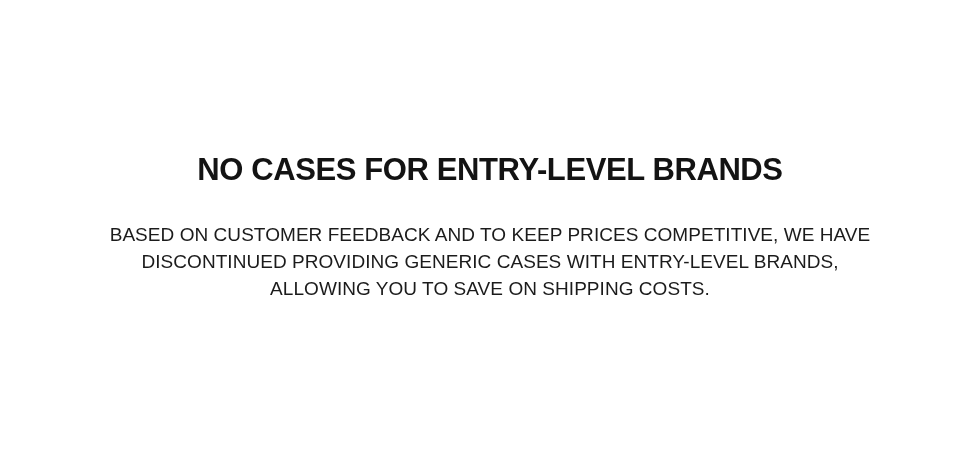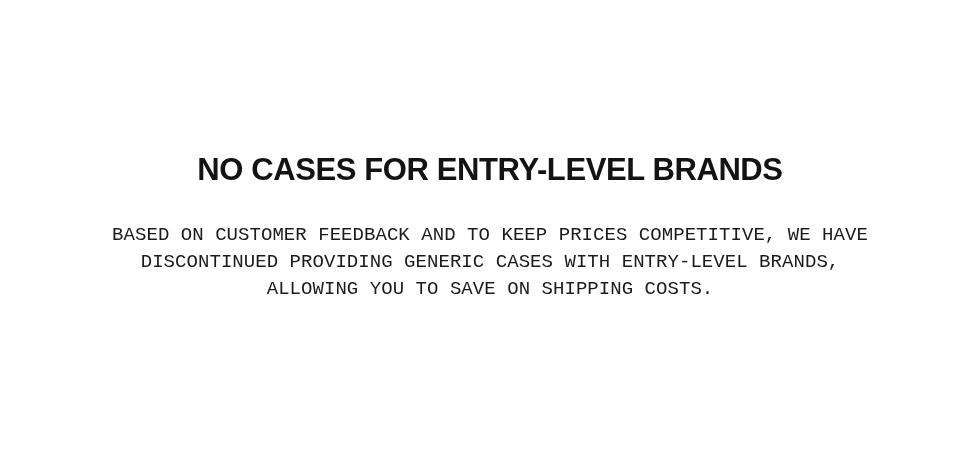--- a/index.html
+++ b/index.html
@@ -39,21 +39,21 @@
     text-align: center;
     text-transform: uppercase;
     white-space: nowrap;
   }
 
   .promo-body {
     margin: 14px;
     margin-top: 34px;
     width: 800px;
     max-width: 800px;
-    font-family: Liberation Mono, monospace;
+    font-family: Liberation Sans, sans-serif;
     font-size: 19px;
     font-weight: 400;
     line-height: 1.42;
     letter-spacing: 0.05px;
     color: #1b1b1b;
     text-align: center;
     text-transform: uppercase;
   }
 </style>
 </head>

